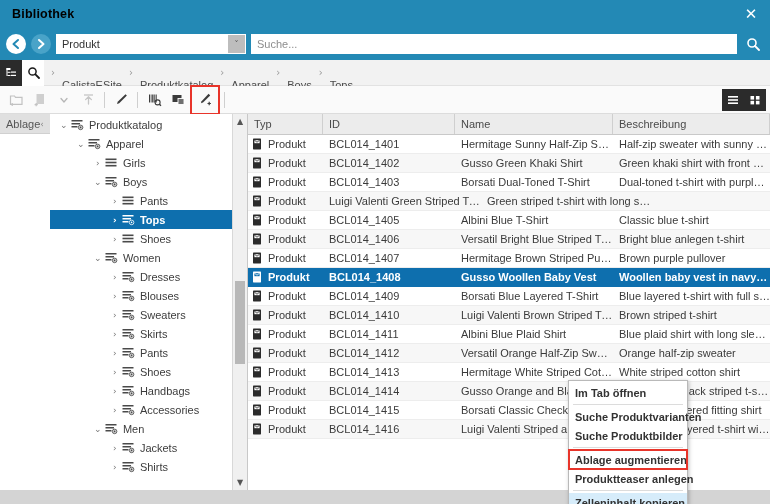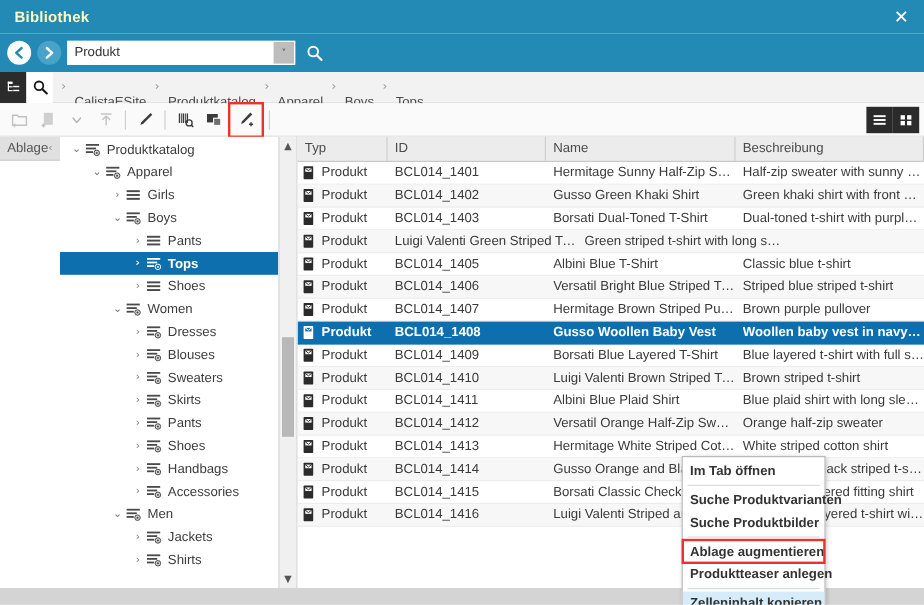--- a/index.html
+++ b/index.html
@@ -19,21 +19,21 @@
 
   
   .titlebar {
     height: 28px; min-height: 28px;
     background: #2389b5;
     display: flex; align-items: center;
     padding: 0 8px 0 12px;
     position: relative;
   }
   .titlebar .title {
-    color: #fef9c3;
+    color: #000000;
     font-size: 12.5px;
     font-weight: bold;
     letter-spacing: .2px;
   }
   .titlebar .close {
     margin-left: auto;
     color: #ffffff;
     font-size: 15px;
     line-height: 1;
     width: 22px; height: 22px;
@@ -325,20 +325,21 @@
     </div>
     <div class="navbtn fwd">
       <svg width="14" height="14" viewBox="0 0 14 14">
           <path d="M5 3 L9.5 7 L5 11" fill="none" stroke="#ffffff" stroke-width="2" stroke-linecap="round" stroke-linejoin="round"></path>
         </svg>
     </div>
     <div class="typeselect">
       <span>Produkt</span>
       <span class="arrow">˅</span>
     </div>
+    <input class="searchinput" type="text" value="" placeholder="Suche..." style="">
     <div class="searchgo">
       <svg width="14" height="14" viewBox="0 0 14 14">
           <circle cx="6" cy="6" r="4" fill="none" stroke="#ffffff" stroke-width="1.6"></circle>
           <line x1="9" y1="9" x2="13" y2="13" stroke="#ffffff" stroke-width="1.8" stroke-linecap="round"></line>
         </svg>
     </div>
   </div>
 
   <div class="breadcrumb">
     <div class="bc-icons">
@@ -872,21 +873,21 @@
               </span>
               <span>Produkt</span>
             </div>
             <div class="td c-id">
               <span>BCL014_1406</span>
             </div>
             <div class="td c-name">
               <span>Versatil Bright Blue Striped T-Sh…</span>
             </div>
             <div class="td c-desc">
-              <span>Striped blue striped t-shirt</span>
+              <span>Bright blue anlegen t-shirt</span>
             </div>
           </div>
           <div class="trow">
             <div class="td c-typ">
               <span class="rowicon" style="width: 11px; flex: 0 0 11px;">
                 <svg width="10" height="12" viewBox="0 0 10 12">
                   <rect x="1" y="0.6" width="8" height="10.8" rx="0.6" fill="#2b2b2b"></rect>
                   <rect x="2.4" y="2.2" width="5.2" height="3" fill="#ffffff"></rect>
                   <path d="M2.4 2.2 L5 4.2 L7.6 2.2" fill="none" stroke="#2b2b2b" stroke-width="0.8"></path>
                 </svg>

